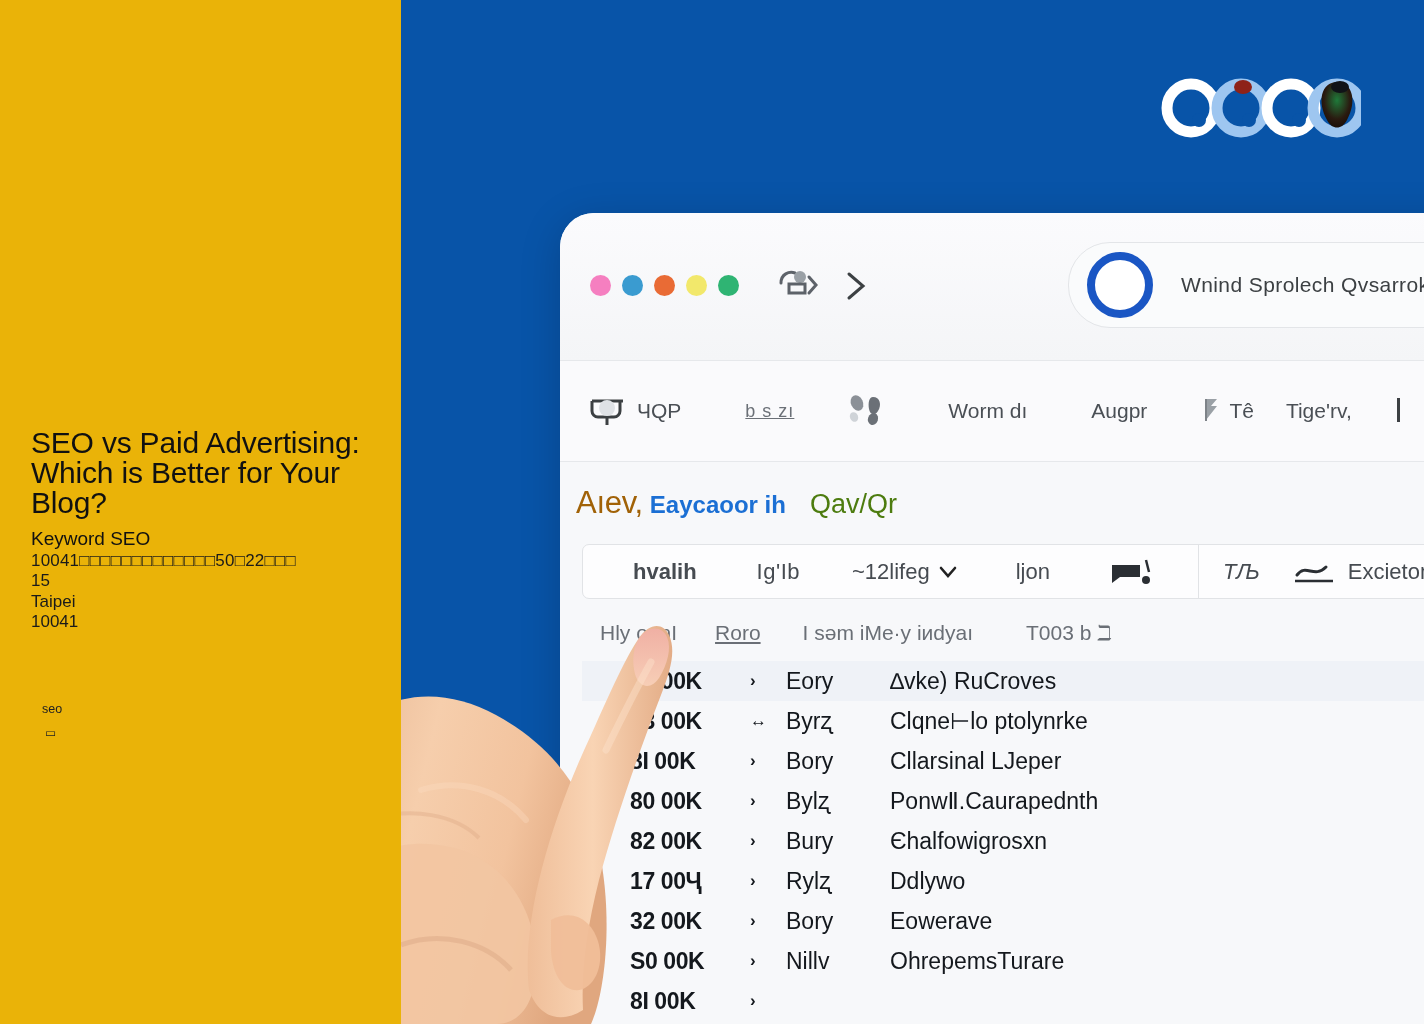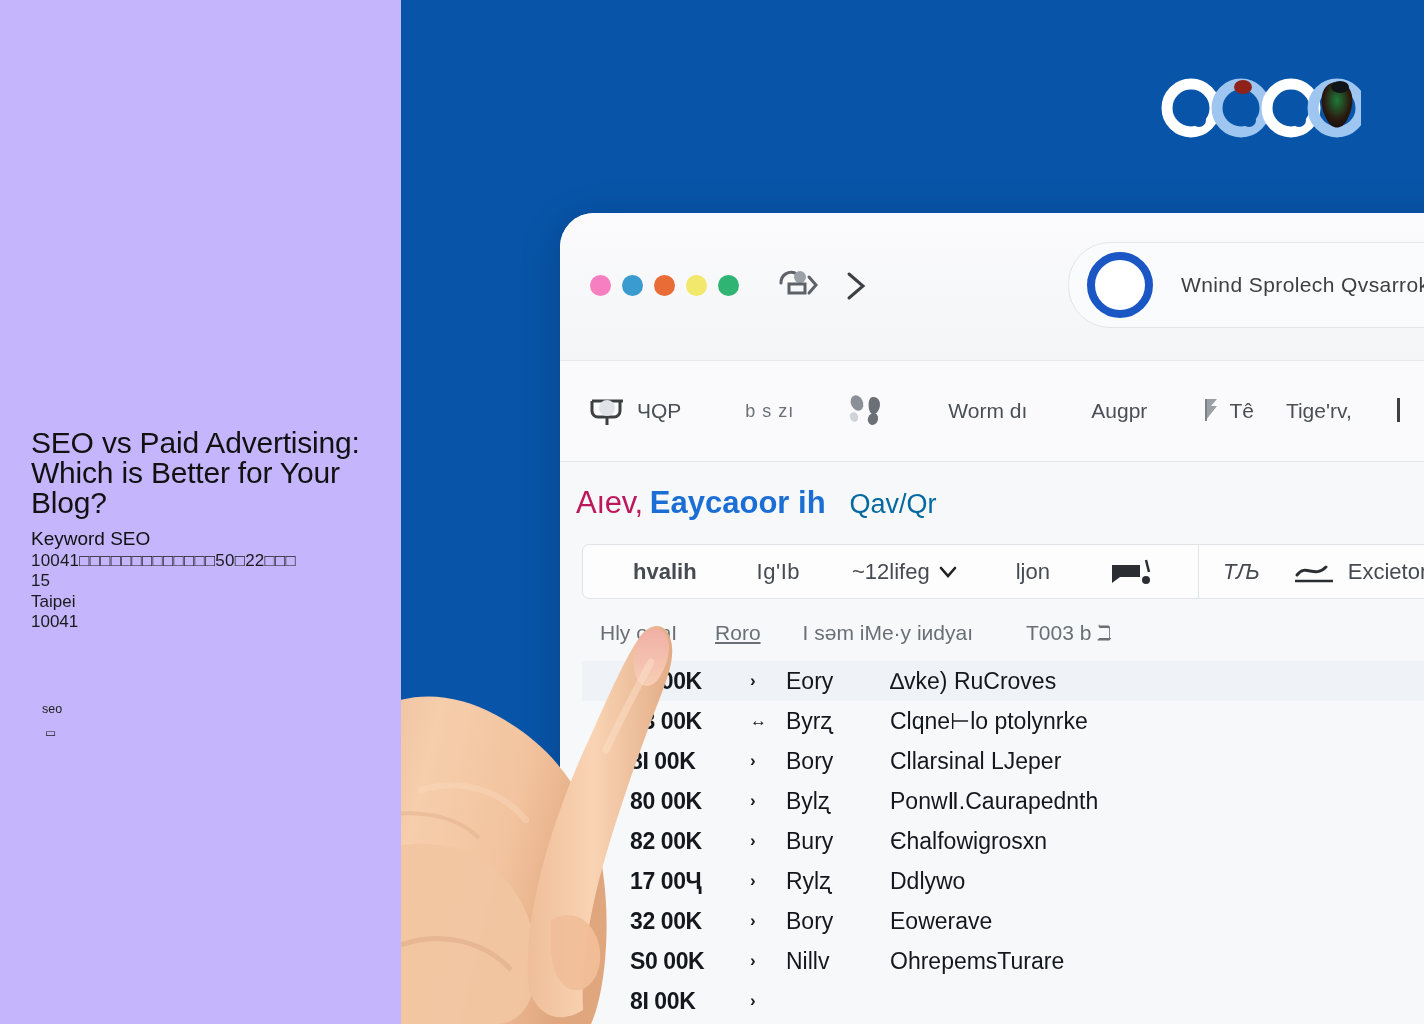--- a/index.html
+++ b/index.html
@@ -5,21 +5,21 @@
   html,body{margin:0;padding:0;}
   body{
     width:1424px;height:1024px;overflow:hidden;position:relative;
     font-family:"Liberation Sans","DejaVu Sans",sans-serif;
     background:#0854A8;
   }
 
   
   #left-panel{
     position:absolute;left:0;top:0;width:401px;height:1024px;
-    background:#c4b5fd;overflow:hidden;
+    background:#eab308;overflow:hidden;
   }
   #article-title{
     position:absolute;left:31px;top:428px;width:340px;
     font-size:30px;line-height:30px;font-weight:400;color:#111;
     letter-spacing:-0.2px;
   }
   #kw-label{
     position:absolute;left:31px;top:528px;
     font-size:19px;line-height:22px;color:#111;
   }
@@ -91,36 +91,36 @@
     position:absolute;left:0;top:148px;width:1000px;height:100px;
     background:#FAFAFC;border-bottom:1px solid #E6E8EB;
     display:flex;align-items:center;
   }
   .tb-item{
     display:flex;align-items:center;white-space:nowrap;color:#4a4f55;
     font-size:21px;
   }
   .tb-text{margin-left:4px;text-align:center;}
   #tb-0{margin-left:23px;}
-  #tb-1{margin-left:60px;font-size:18px;color:#6b7077;letter-spacing:1px;}
+  #tb-1{margin-left:60px;font-size:18px;color:#6b7077;letter-spacing:1px;text-decoration:underline;}
   #tb-2{margin-left:52px;}
   #tb-3{margin-left:52px;}
   #tb-4{margin-left:60px;}
   #tb-5{margin-left:52px;}
   #tb-6{margin-left:28px;}
   #tb-7{margin-left:40px;}
 
   
   #content-heading{
     position:absolute;left:16px;top:272px;display:flex;align-items:baseline;
     white-space:nowrap;
   }
-  #heading-a{font-size:31px;color:#be185d;letter-spacing:-.3px;}
-  #heading-b{font-size:31px;color:#1B6FD4;font-weight:700;margin-left:7px;}
-  #heading-c{font-size:27px;color:#0369a1;margin-left:24px;}
+  #heading-a{font-size:31px;color:#a16207;letter-spacing:-.3px;}
+  #heading-b{font-size:24px;color:#1B6FD4;font-weight:700;margin-left:7px;}
+  #heading-c{font-size:27px;color:#4d7c0f;margin-left:24px;}
 
   
   #filter-bar{
     position:absolute;left:22px;top:331px;width:975px;height:53px;
     background:#FDFDFE;border:1px solid #E1E3E6;border-radius:7px;
     display:flex;align-items:center;
   }
   #filter-bar .fb{display:flex;align-items:center;white-space:nowrap;font-size:22px;color:#464b51;}
   #fb-0{margin-left:50px;color:#1B6FD4;font-weight:700;text-align:right;}
   #fb-1{margin-left:60px;font-weight:500;letter-spacing:.5px;}

